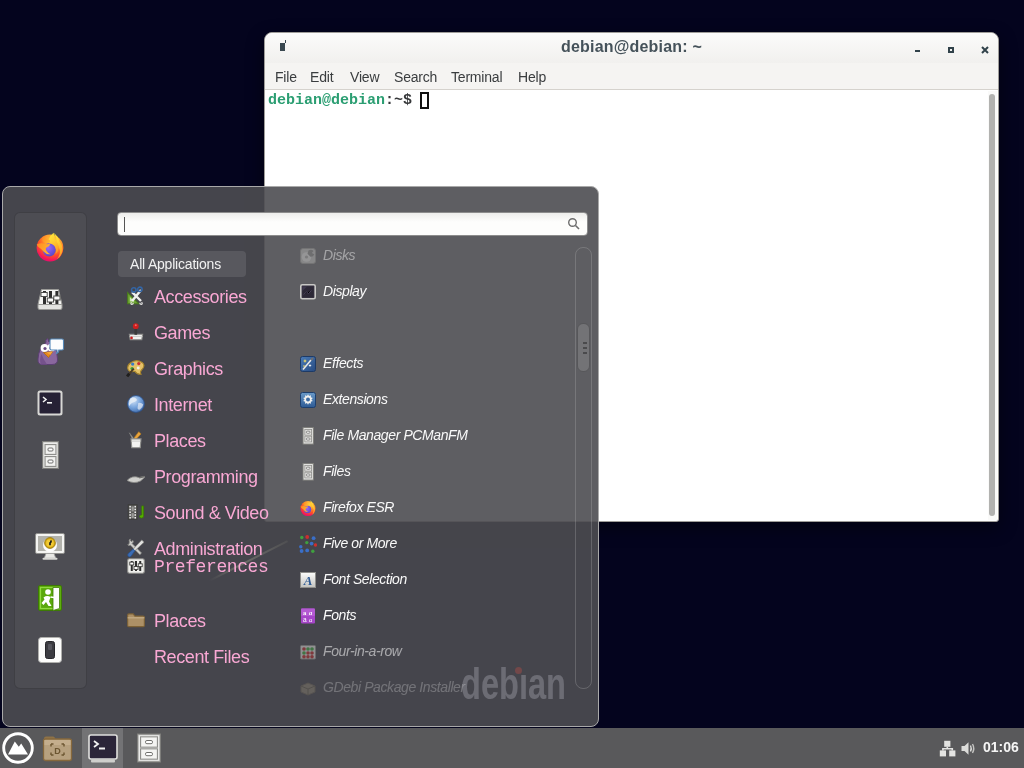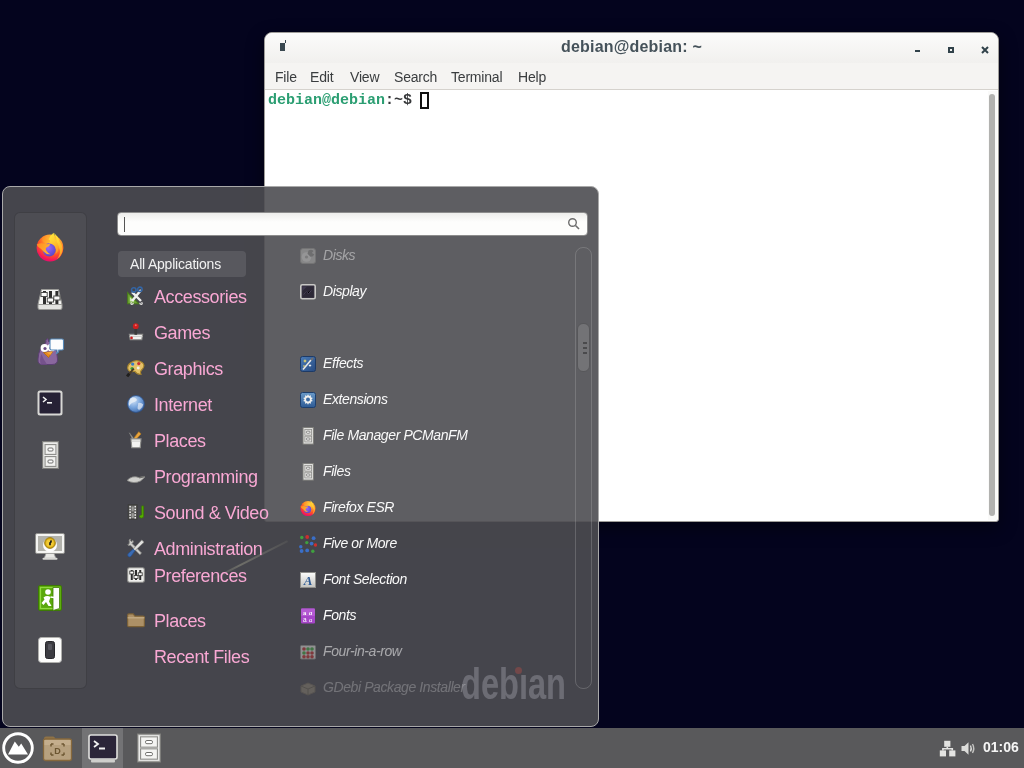--- a/index.html
+++ b/index.html
@@ -291,21 +291,21 @@
       <span class="cl">Sound &amp; Video</span>
     </div>
   <div class="cat" style="top:343px;">
       <span class="ci"><svg width="18" height="18" viewBox="0 0 18 18">
           <path d="M3,3.5 Q2,1.5 4,1 Q3.5,2.5 4.5,3 Q5.5,3.5 6,2 Q7.5,3.5 5.5,5 L14,13.5 L12.5,15 L4,6.5 Q2.5,7.5 1.5,6 Q3,6.5 3,3.5 Z" fill="#cfcfcc" stroke="#7e7e7b" stroke-width="0.7"></path>
           <path d="M14.2,1.8 L16.2,3.8 L8,11.5 L6.5,10 Z" fill="#e2e2e0" stroke="#8a8a87" stroke-width="0.8"></path>
           <path d="M6.5,10 L8,11.5 L4.5,16.5 Q3,17.5 2,16.5 Q1,15.5 2,14 Z" fill="#3b6cb4" stroke="#27508c" stroke-width="0.7"></path>
         </svg></span>
       <span class="cl">Administration</span>
     </div>
-  <div class="cat" style="top:370px;">
+  <div class="cat" style="top:361px;font-family:Liberation Mono, monospace;">
       <span class="ci"><svg width="18" height="18" viewBox="0 0 18 18">
           <rect x="1.5" y="2.5" width="15" height="13" rx="1.5" fill="#efefec" stroke="#8a8a87" stroke-width="1"></rect>
           <rect x="4.3" y="4.5" width="1.8" height="9" fill="#2e2e2e"></rect>
           <rect x="8.1" y="4.5" width="1.8" height="9" fill="#2e2e2e"></rect>
           <rect x="11.9" y="4.5" width="1.8" height="9" fill="#2e2e2e"></rect>
           <rect x="3.4" y="5.5" width="3.6" height="2.6" fill="#fdfdfc" stroke="#3c3c3a" stroke-width="0.8"></rect>
           <rect x="7.2" y="9.5" width="3.6" height="2.6" fill="#fdfdfc" stroke="#3c3c3a" stroke-width="0.8"></rect>
           <rect x="11" y="7" width="3.6" height="2.6" fill="#fdfdfc" stroke="#3c3c3a" stroke-width="0.8"></rect>
         </svg></span>
       <span class="cl">Preferences</span>

